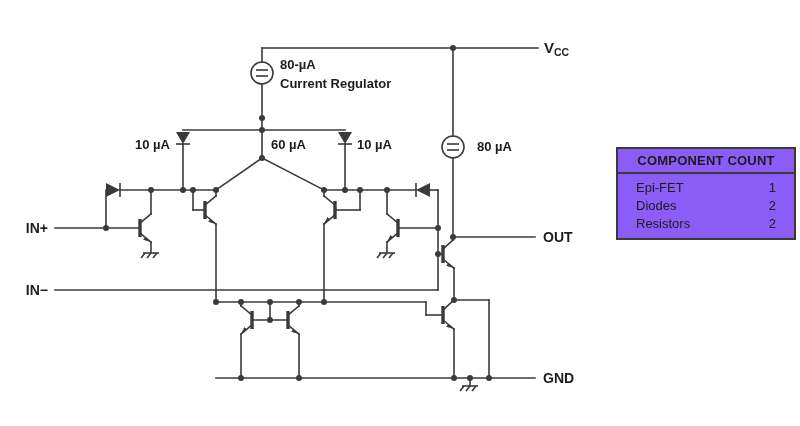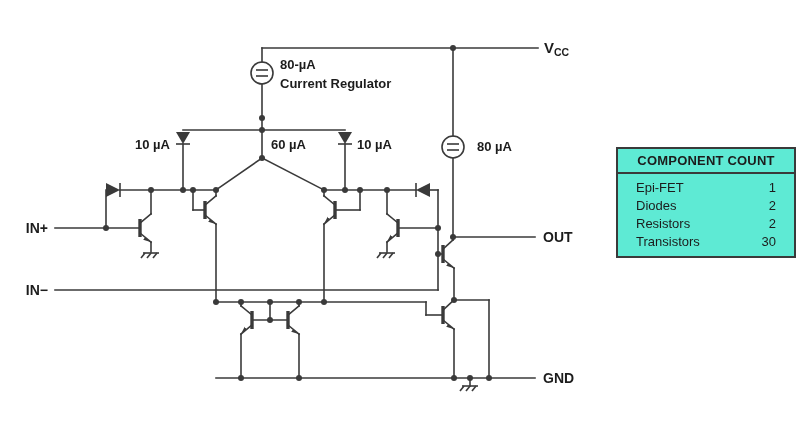--- a/index.html
+++ b/index.html
@@ -7,21 +7,21 @@
          font-family:"Liberation Sans",sans-serif;}
   svg{position:absolute;left:0;top:0;}
   svg .wire{stroke:#3a3a3a;stroke-width:1.6;fill:none;stroke-linecap:square;}
   svg .bar{stroke:#3a3a3a;stroke-width:3.4;fill:none;stroke-linecap:butt;}
   svg .sym{stroke:#3a3a3a;stroke-width:1.6;fill:none;}
   svg .fillsym{fill:#3a3a3a;stroke:none;}
   svg text{font-family:"Liberation Sans",sans-serif;font-weight:bold;fill:#1c1c1c;font-size:13px;}
   svg text.big{font-size:14px;}
   
   .comp-table{position:absolute;left:616px;top:147px;width:176px;
-              border:2px solid #3a3a3a;background:#5eead4;color:#1c1c1c;}
+              border:2px solid #3a3a3a;background:#8b5cf6;color:#1c1c1c;}
   .comp-table .hdr{font-weight:bold;font-size:13px;text-align:center;padding:4px 2px;
                    border-bottom:2px solid #3a3a3a;letter-spacing:0.2px;}
   .comp-table .crow{display:flex;justify-content:space-between;font-size:13px;
                     padding:1.5px 0;}
   .comp-table .crow .cname{padding-left:14px;}
   .comp-table .crow .ccount{width:34px;text-align:right;padding-right:18px;}
   .comp-table .body{padding:4px 0 6px 4px;}
 </style>
 </head>
 <body>
@@ -235,20 +235,16 @@
         <span class="ccount">1</span>
       </div>
       <div class="crow">
         <span class="cname">Diodes</span>
         <span class="ccount">2</span>
       </div>
       <div class="crow">
         <span class="cname">Resistors</span>
         <span class="ccount">2</span>
       </div>
-      <div class="crow">
-        <span class="cname">Transistors</span>
-        <span class="ccount">30</span>
-      </div>
     </div>
   </div>
 
 </div>
 
 </body></html>

